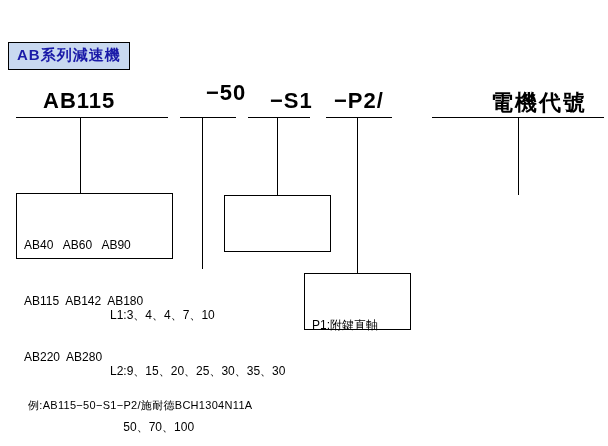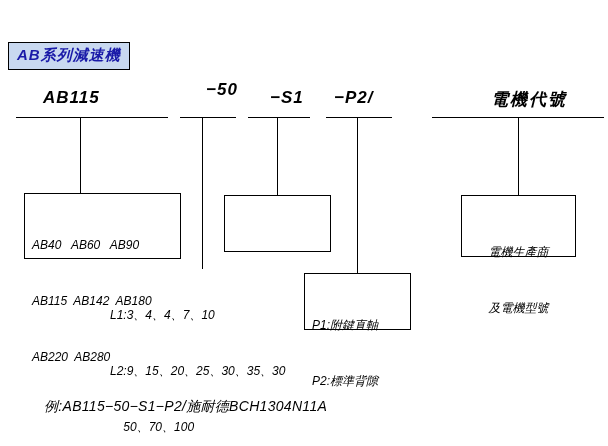--- a/index.html
+++ b/index.html
@@ -11,42 +11,41 @@
     height: 446px;
     background: #ffffff;
     font-family: "Liberation Sans", sans-serif;
     color: #000000;
     overflow: hidden;
   }
   #root {
     position: relative;
     width: 548px;
     height: 446px;
-    font-style: italic;
   }
 
   
   .title-banner {
     position: absolute;
     left: 8px;
     top: 42px;
     background: #c9d9f0;
     border: 1px solid #000000;
     padding: 3px 8px 4px 8px;
     font-size: 15px;
     font-weight: bold;
     color: #1a1aa8;
     letter-spacing: 1px;
     white-space: nowrap;
   }
 
   
   .code-label {
     position: absolute;
-    font-size: 17px;
+    font-size: 22px;
     font-weight: bold;
     white-space: nowrap;
     letter-spacing: 1px;
   }
   .code-label.cjk {
     font-weight: bold;
     letter-spacing: 2px;
   }
 
   
@@ -90,23 +89,23 @@
     white-space: pre;
   }
   .openlist .line {
     display: block;
     white-space: pre;
   }
 
   
   .example {
     position: absolute;
-    left: 44px;
+    left: 28px;
     top: 398px;
-    font-size: 14px;
+    font-size: 11px;
     white-space: nowrap;
     letter-spacing: 0.3px;
     text-align: right;
   }
 </style>
 </head>
 <body>
 
 <div id="root">
 
@@ -123,42 +122,37 @@
   <div class="hrule" style="left:248px; top:117px; width:62px;"></div>
   <div class="hrule" style="left:326px; top:117px; width:66px;"></div>
   <div class="hrule" style="left:432px; top:117px; width:172px;"></div>
 
   <div class="vrule" style="left:80px;  top:117px; height:76px;"></div>
   <div class="vrule" style="left:202px; top:117px; height:152px;"></div>
   <div class="vrule" style="left:277px; top:117px; height:78px;"></div>
   <div class="vrule" style="left:357px; top:117px; height:156px;"></div>
   <div class="vrule" style="left:518px; top:117px; height:78px;"></div>
 
-  <div class="box" style="left:24px; top:193px; width:157px; height:66px;">
+  <div class="box" style="left:16px; top:193px; width:157px; height:66px;">
     <span class="line">AB40   AB60   AB90</span>
     <span class="line">AB115  AB142  AB180</span>
     <span class="line">AB220  AB280</span>
   </div>
 
   <div class="openlist" style="left:110px; top:269px; width:260px;">
     <span class="line">L1:3、4、4、7、10</span>
     <span class="line">L2:9、15、20、25、30、35、30</span>
     <span class="line">    50、70、100</span>
     
     
   </div>
 
   <div class="box" style="left:224px; top:195px; width:107px; height:57px;">
   </div>
 
   <div class="box" style="left:304px; top:273px; width:107px; height:57px;">
     <span class="line">P1:附鍵直軸</span>
-    <span class="line">P2:標準背隙</span>
   </div>
 
-  <div class="box center" style="left:461px; top:195px; width:115px; height:62px; padding-top:10px;">
-    <span class="line">電機生產商</span>
-    <span class="line">及電機型號</span>
-  </div>
 
   <div class="example">例:AB115−50−S1−P2/施耐德BCH1304N11A</div>
 
 </div>
 
 </body></html>

